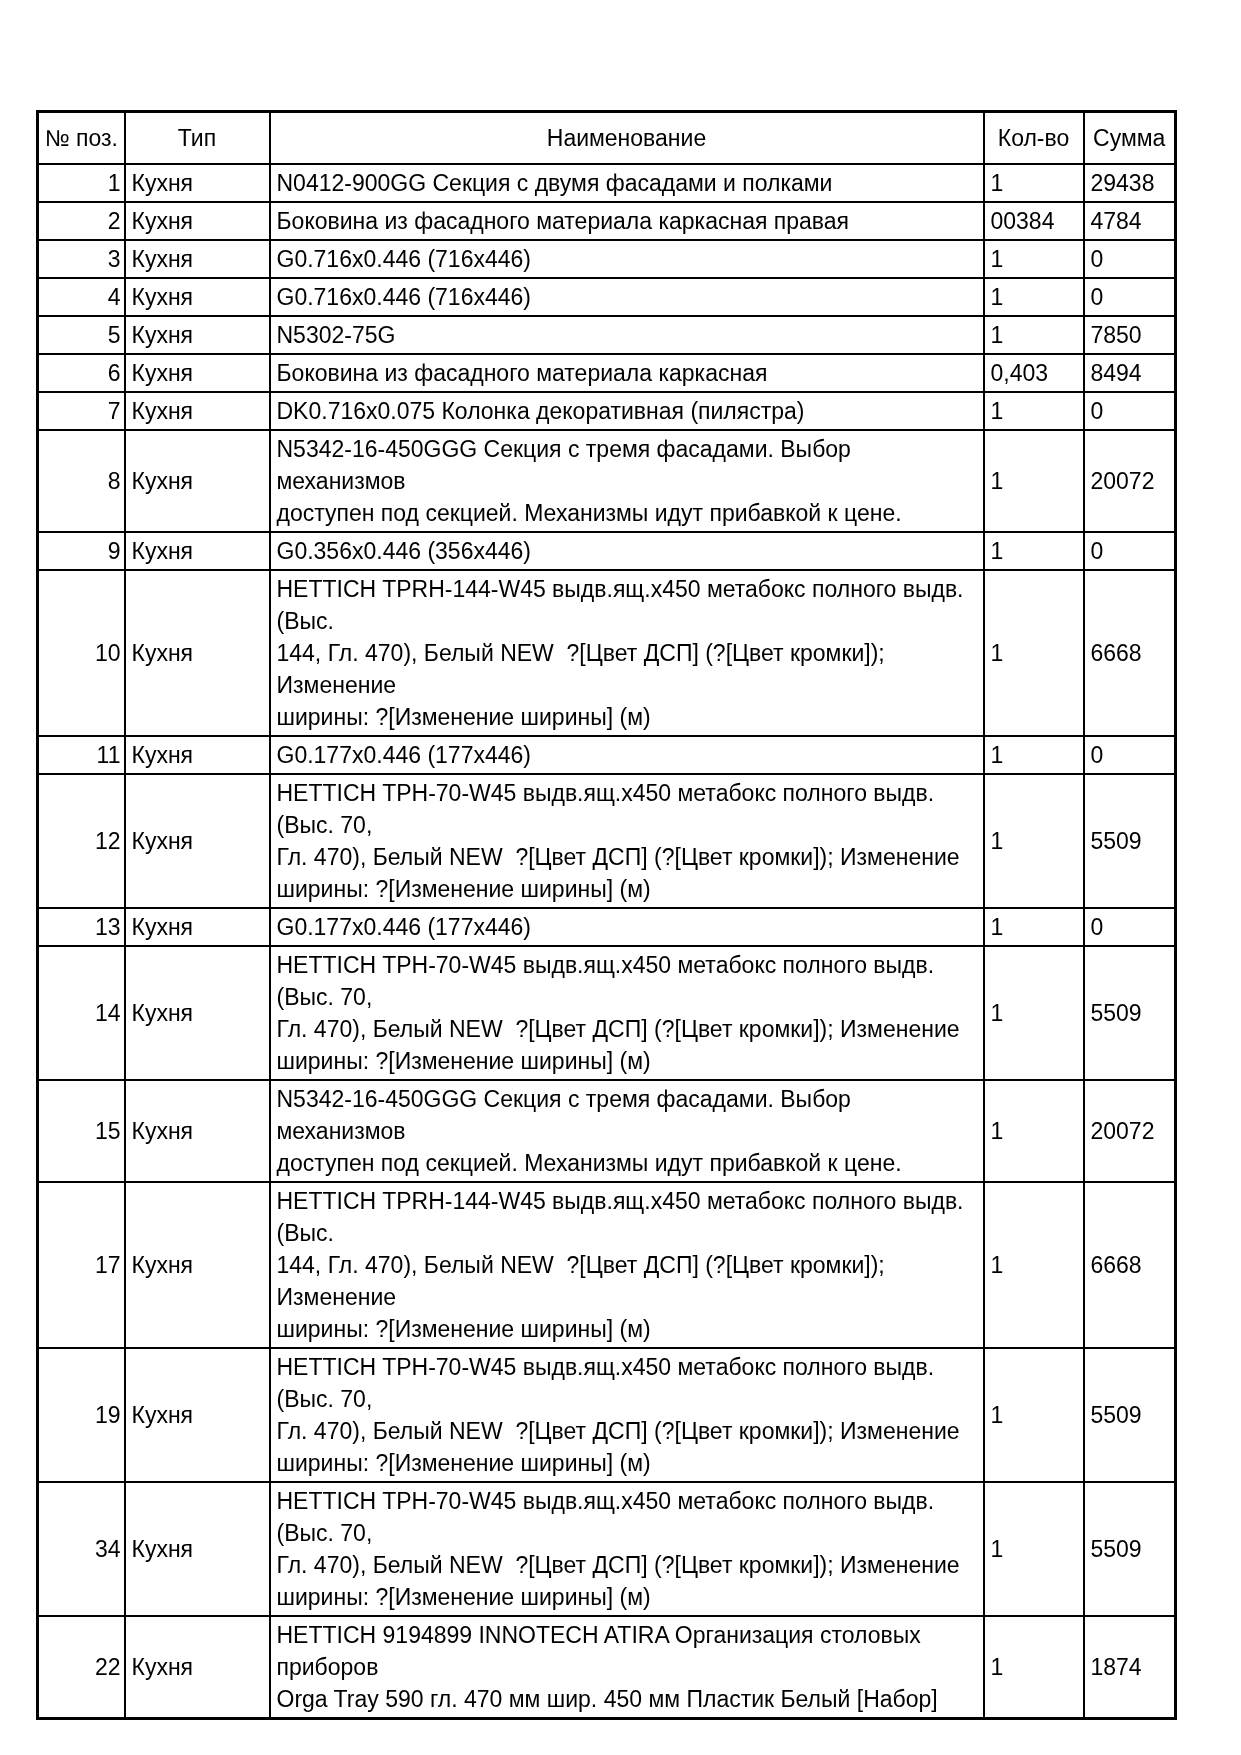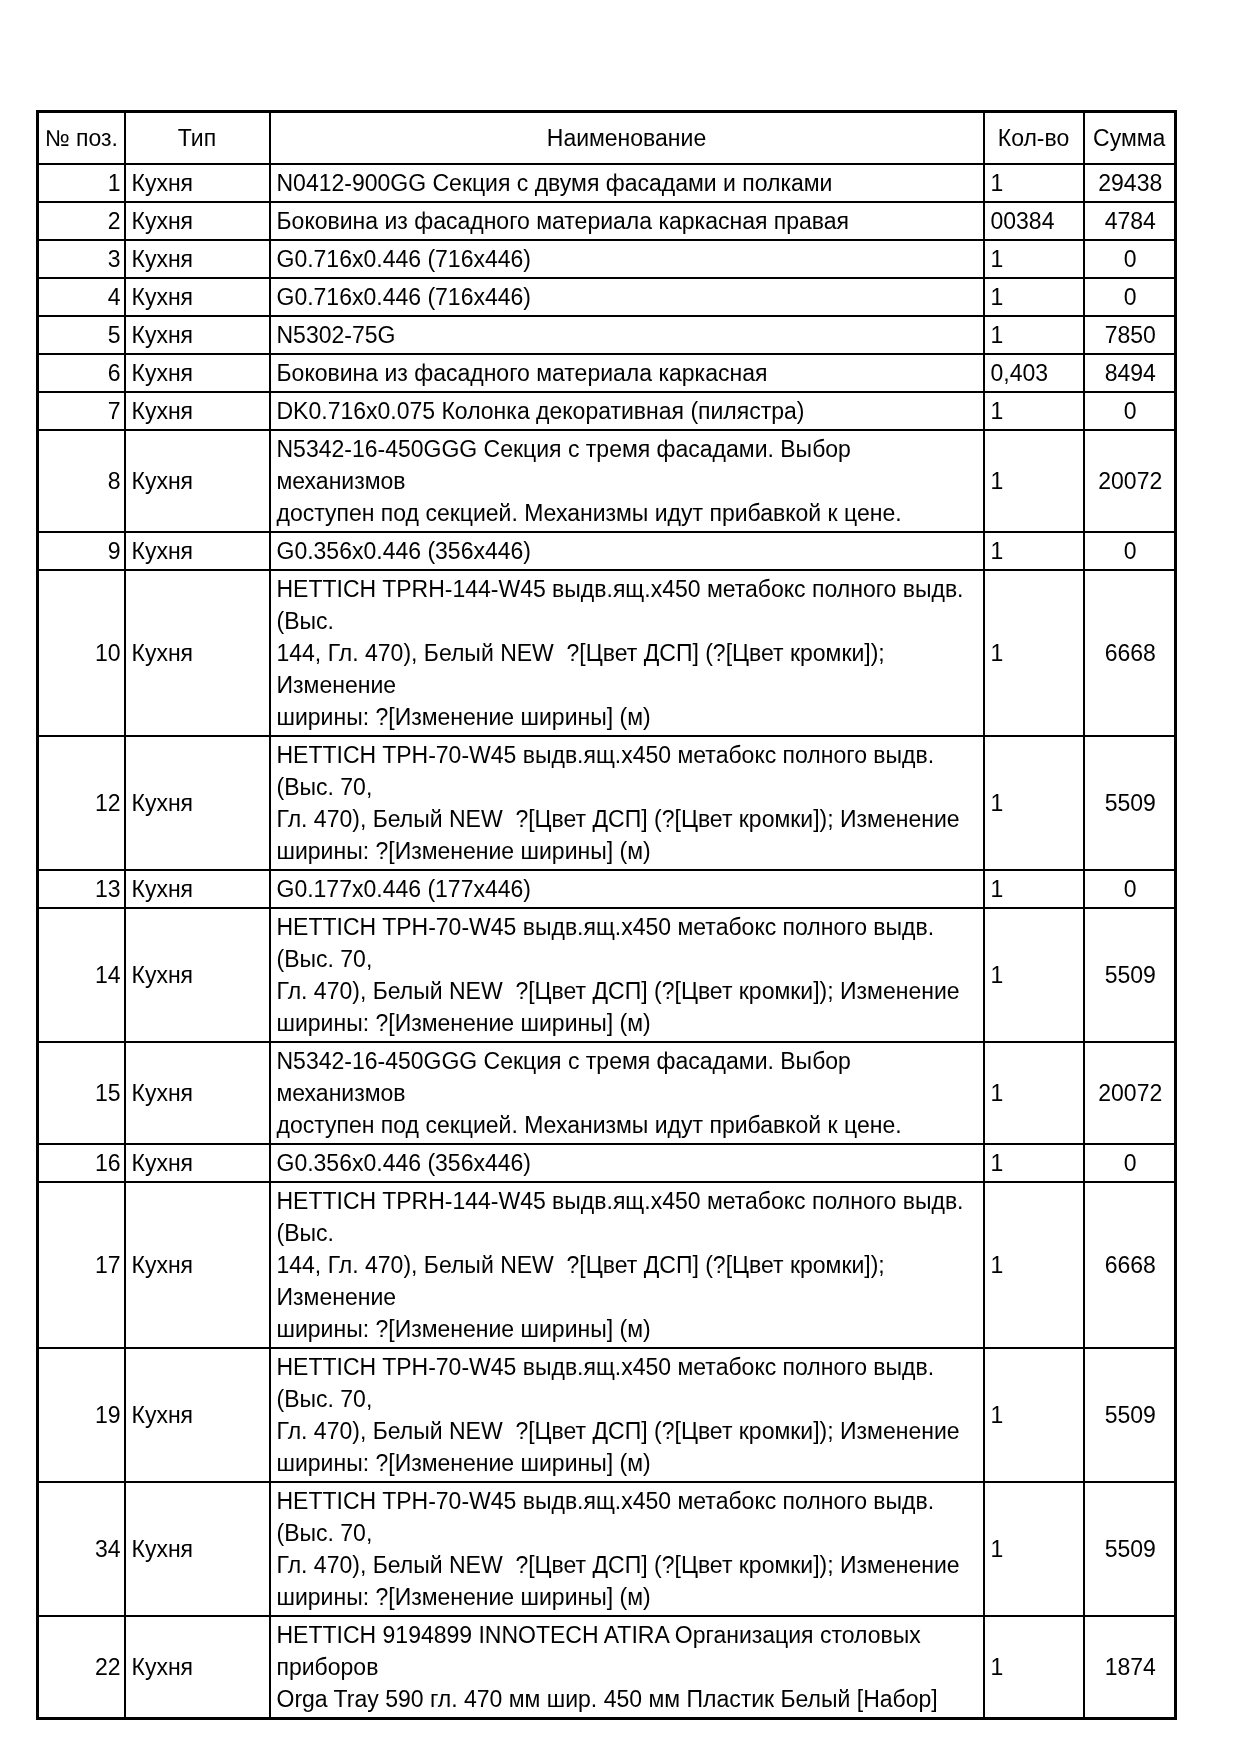--- a/index.html
+++ b/index.html
@@ -51,21 +51,21 @@
   td.cell-name {
     white-space: pre-wrap;
     padding-top: 2px;
     padding-bottom: 2px;
     margin-left: 46px;
   }
   td.cell-qty {
     text-align: left;
   }
   td.cell-sum {
-    text-align: center;
+    text-align: left;
     padding-right: 4px;
   }
   tr.tall td {
     height: 94px;
   }
 </style>
 </head>
 <body>
 
 <div>
@@ -154,20 +154,27 @@
         <tr>
           <td class="cell-pos">10</td>
           <td class="cell-type">Кухня</td>
           <td class="cell-name">HETTICH TPRH-144-W45 выдв.ящ.x450 метабокс полного выдв.(Выс.
 144, Гл. 470), Белый NEW  ?[Цвет ДСП] (?[Цвет кромки]); Изменение
 ширины: ?[Изменение ширины] (м)</td>
           <td class="cell-qty">1</td>
           <td class="cell-sum">6668</td>
         </tr>
         <tr>
+          <td class="cell-pos">11</td>
+          <td class="cell-type">Кухня</td>
+          <td class="cell-name">G0.177x0.446 (177x446)</td>
+          <td class="cell-qty">1</td>
+          <td class="cell-sum">0</td>
+        </tr>
+        <tr>
           <td class="cell-pos">12</td>
           <td class="cell-type">Кухня</td>
           <td class="cell-name">HETTICH TPH-70-W45 выдв.ящ.x450 метабокс полного выдв.(Выс. 70,
 Гл. 470), Белый NEW  ?[Цвет ДСП] (?[Цвет кромки]); Изменение
 ширины: ?[Изменение ширины] (м)</td>
           <td class="cell-qty">1</td>
           <td class="cell-sum">5509</td>
         </tr>
         <tr>
           <td class="cell-pos">13</td>
@@ -185,27 +192,20 @@
           <td class="cell-qty">1</td>
           <td class="cell-sum">5509</td>
         </tr>
         <tr class="tall">
           <td class="cell-pos">15</td>
           <td class="cell-type">Кухня</td>
           <td class="cell-name">N5342-16-450GGG Секция с тремя фасадами. Выбор механизмов
 доступен под секцией. Механизмы идут прибавкой к цене.</td>
           <td class="cell-qty">1</td>
           <td class="cell-sum">20072</td>
-        </tr>
-        <tr>
-          <td class="cell-pos">16</td>
-          <td class="cell-type">Кухня</td>
-          <td class="cell-name">G0.356x0.446 (356x446)</td>
-          <td class="cell-qty">1</td>
-          <td class="cell-sum">0</td>
         </tr>
         <tr>
           <td class="cell-pos">17</td>
           <td class="cell-type">Кухня</td>
           <td class="cell-name">HETTICH TPRH-144-W45 выдв.ящ.x450 метабокс полного выдв.(Выс.
 144, Гл. 470), Белый NEW  ?[Цвет ДСП] (?[Цвет кромки]); Изменение
 ширины: ?[Изменение ширины] (м)</td>
           <td class="cell-qty">1</td>
           <td class="cell-sum">6668</td>
         </tr>

